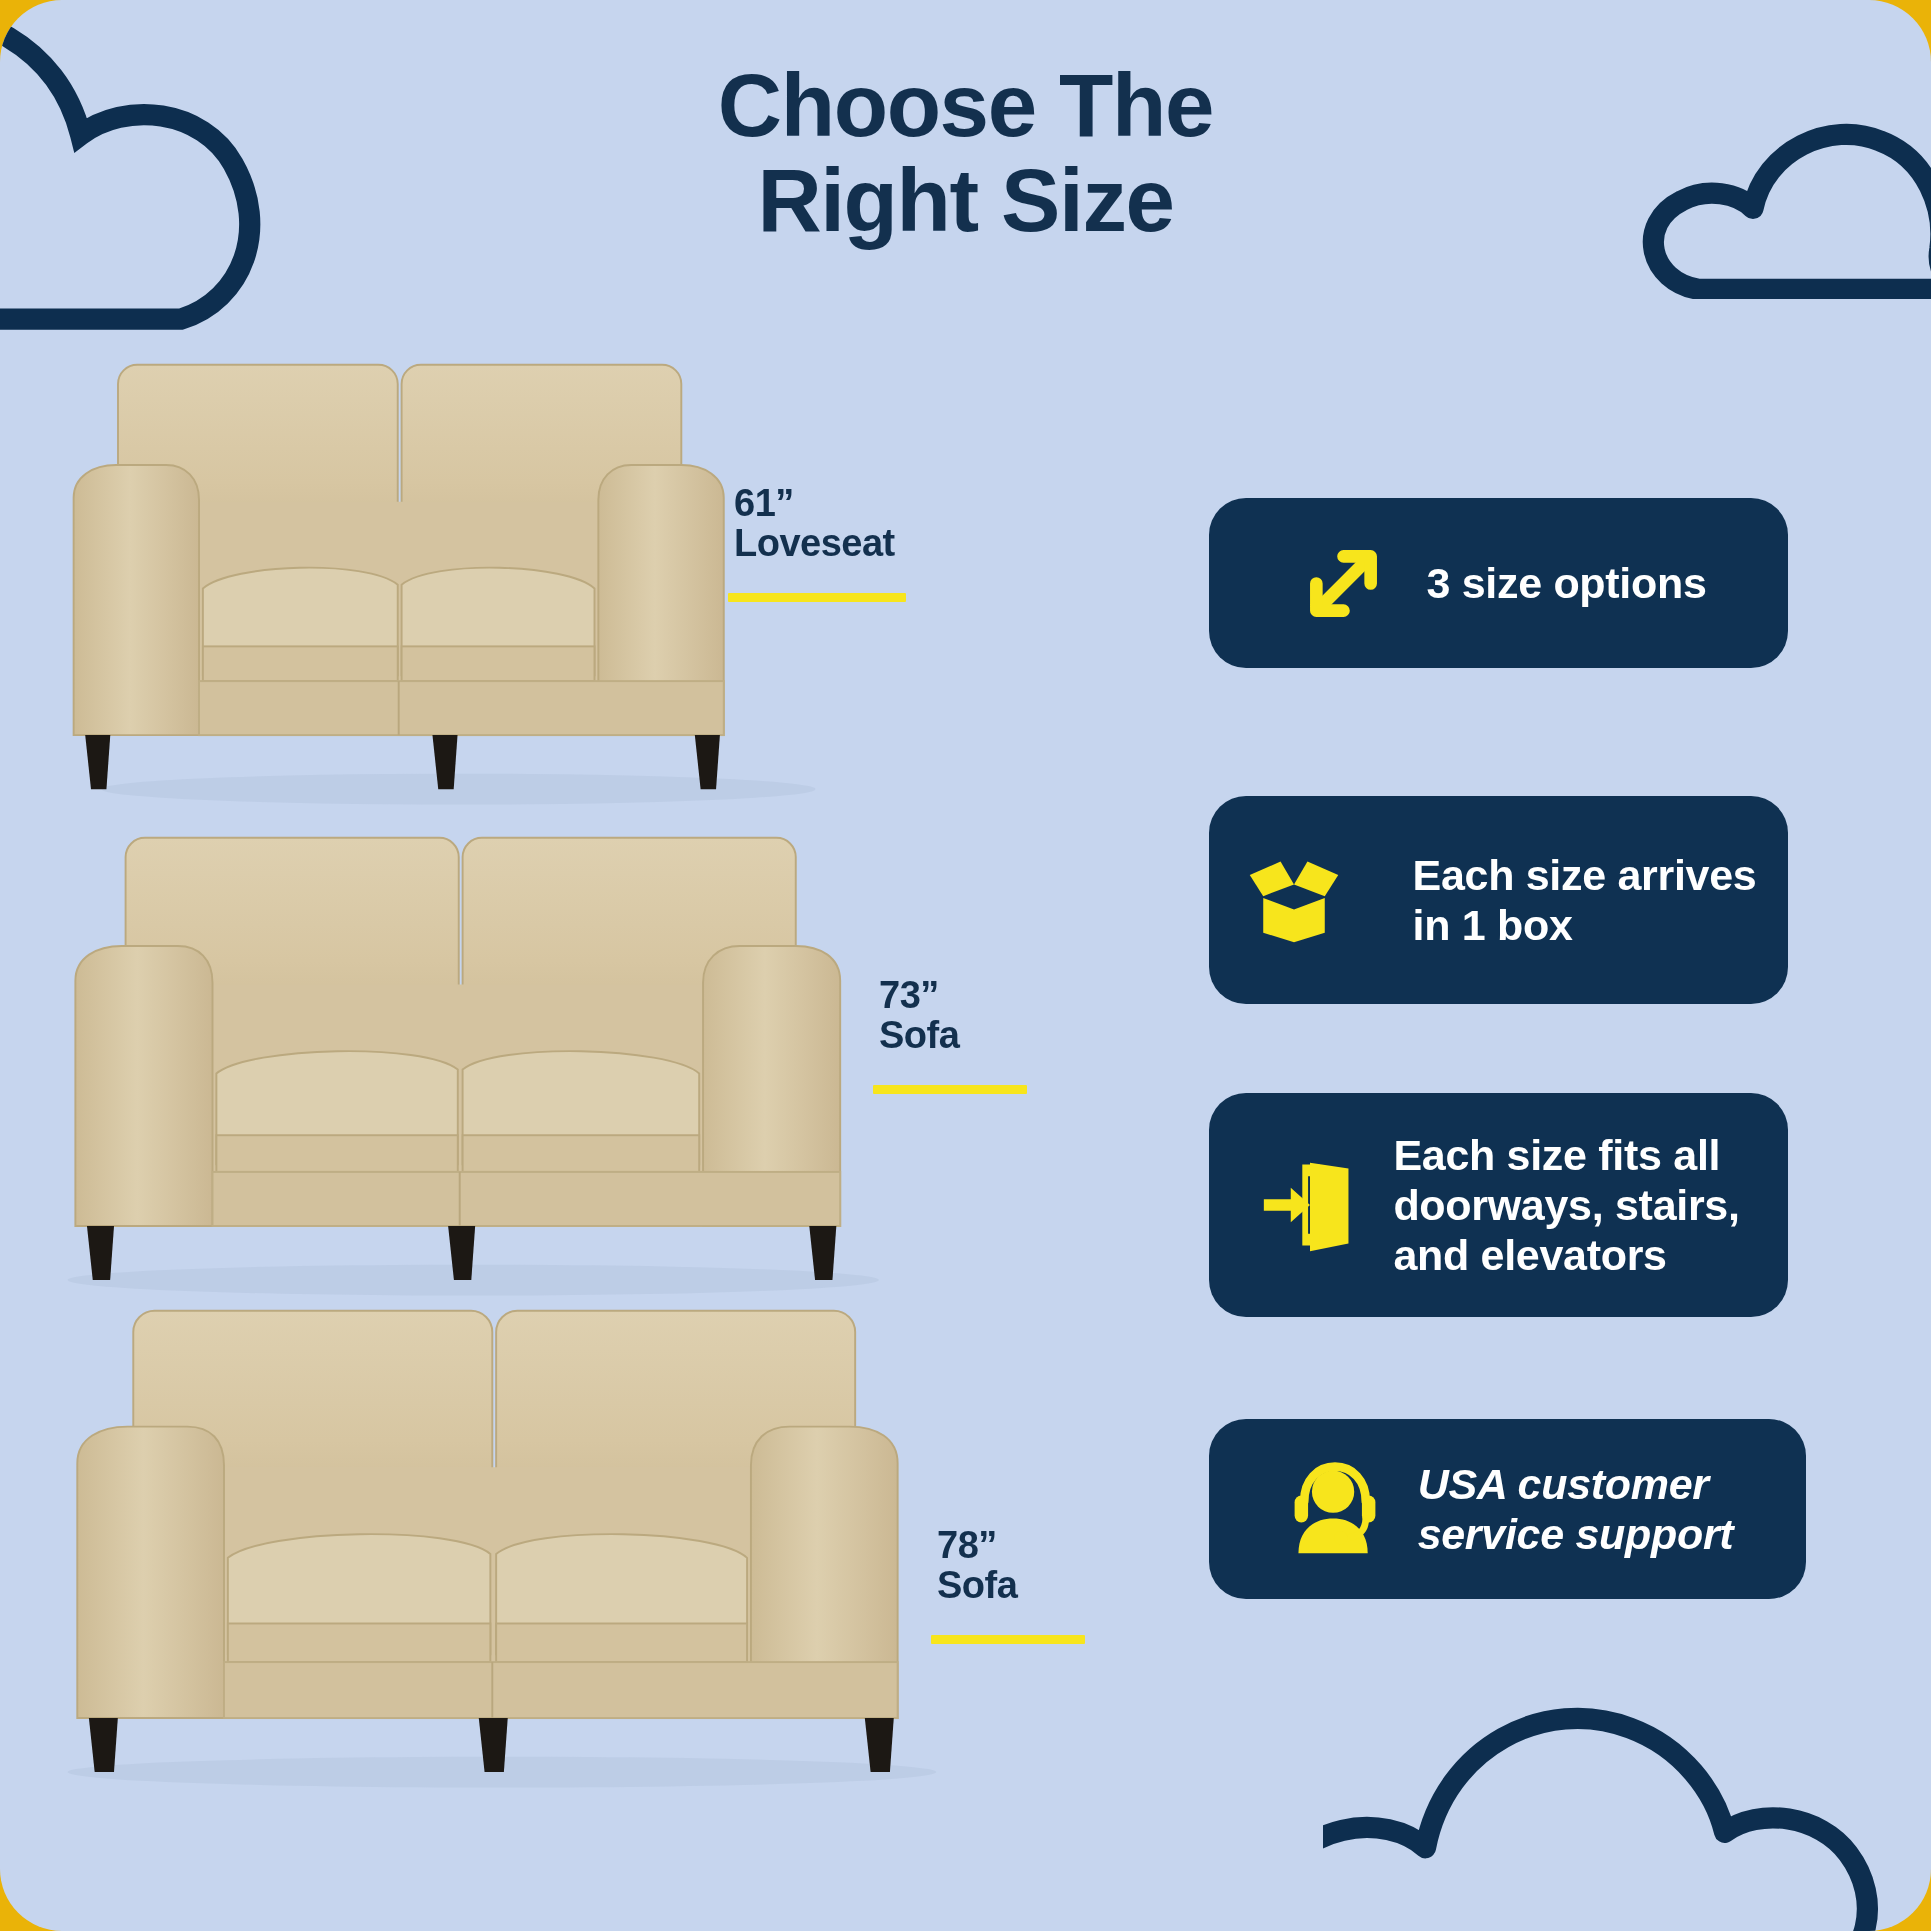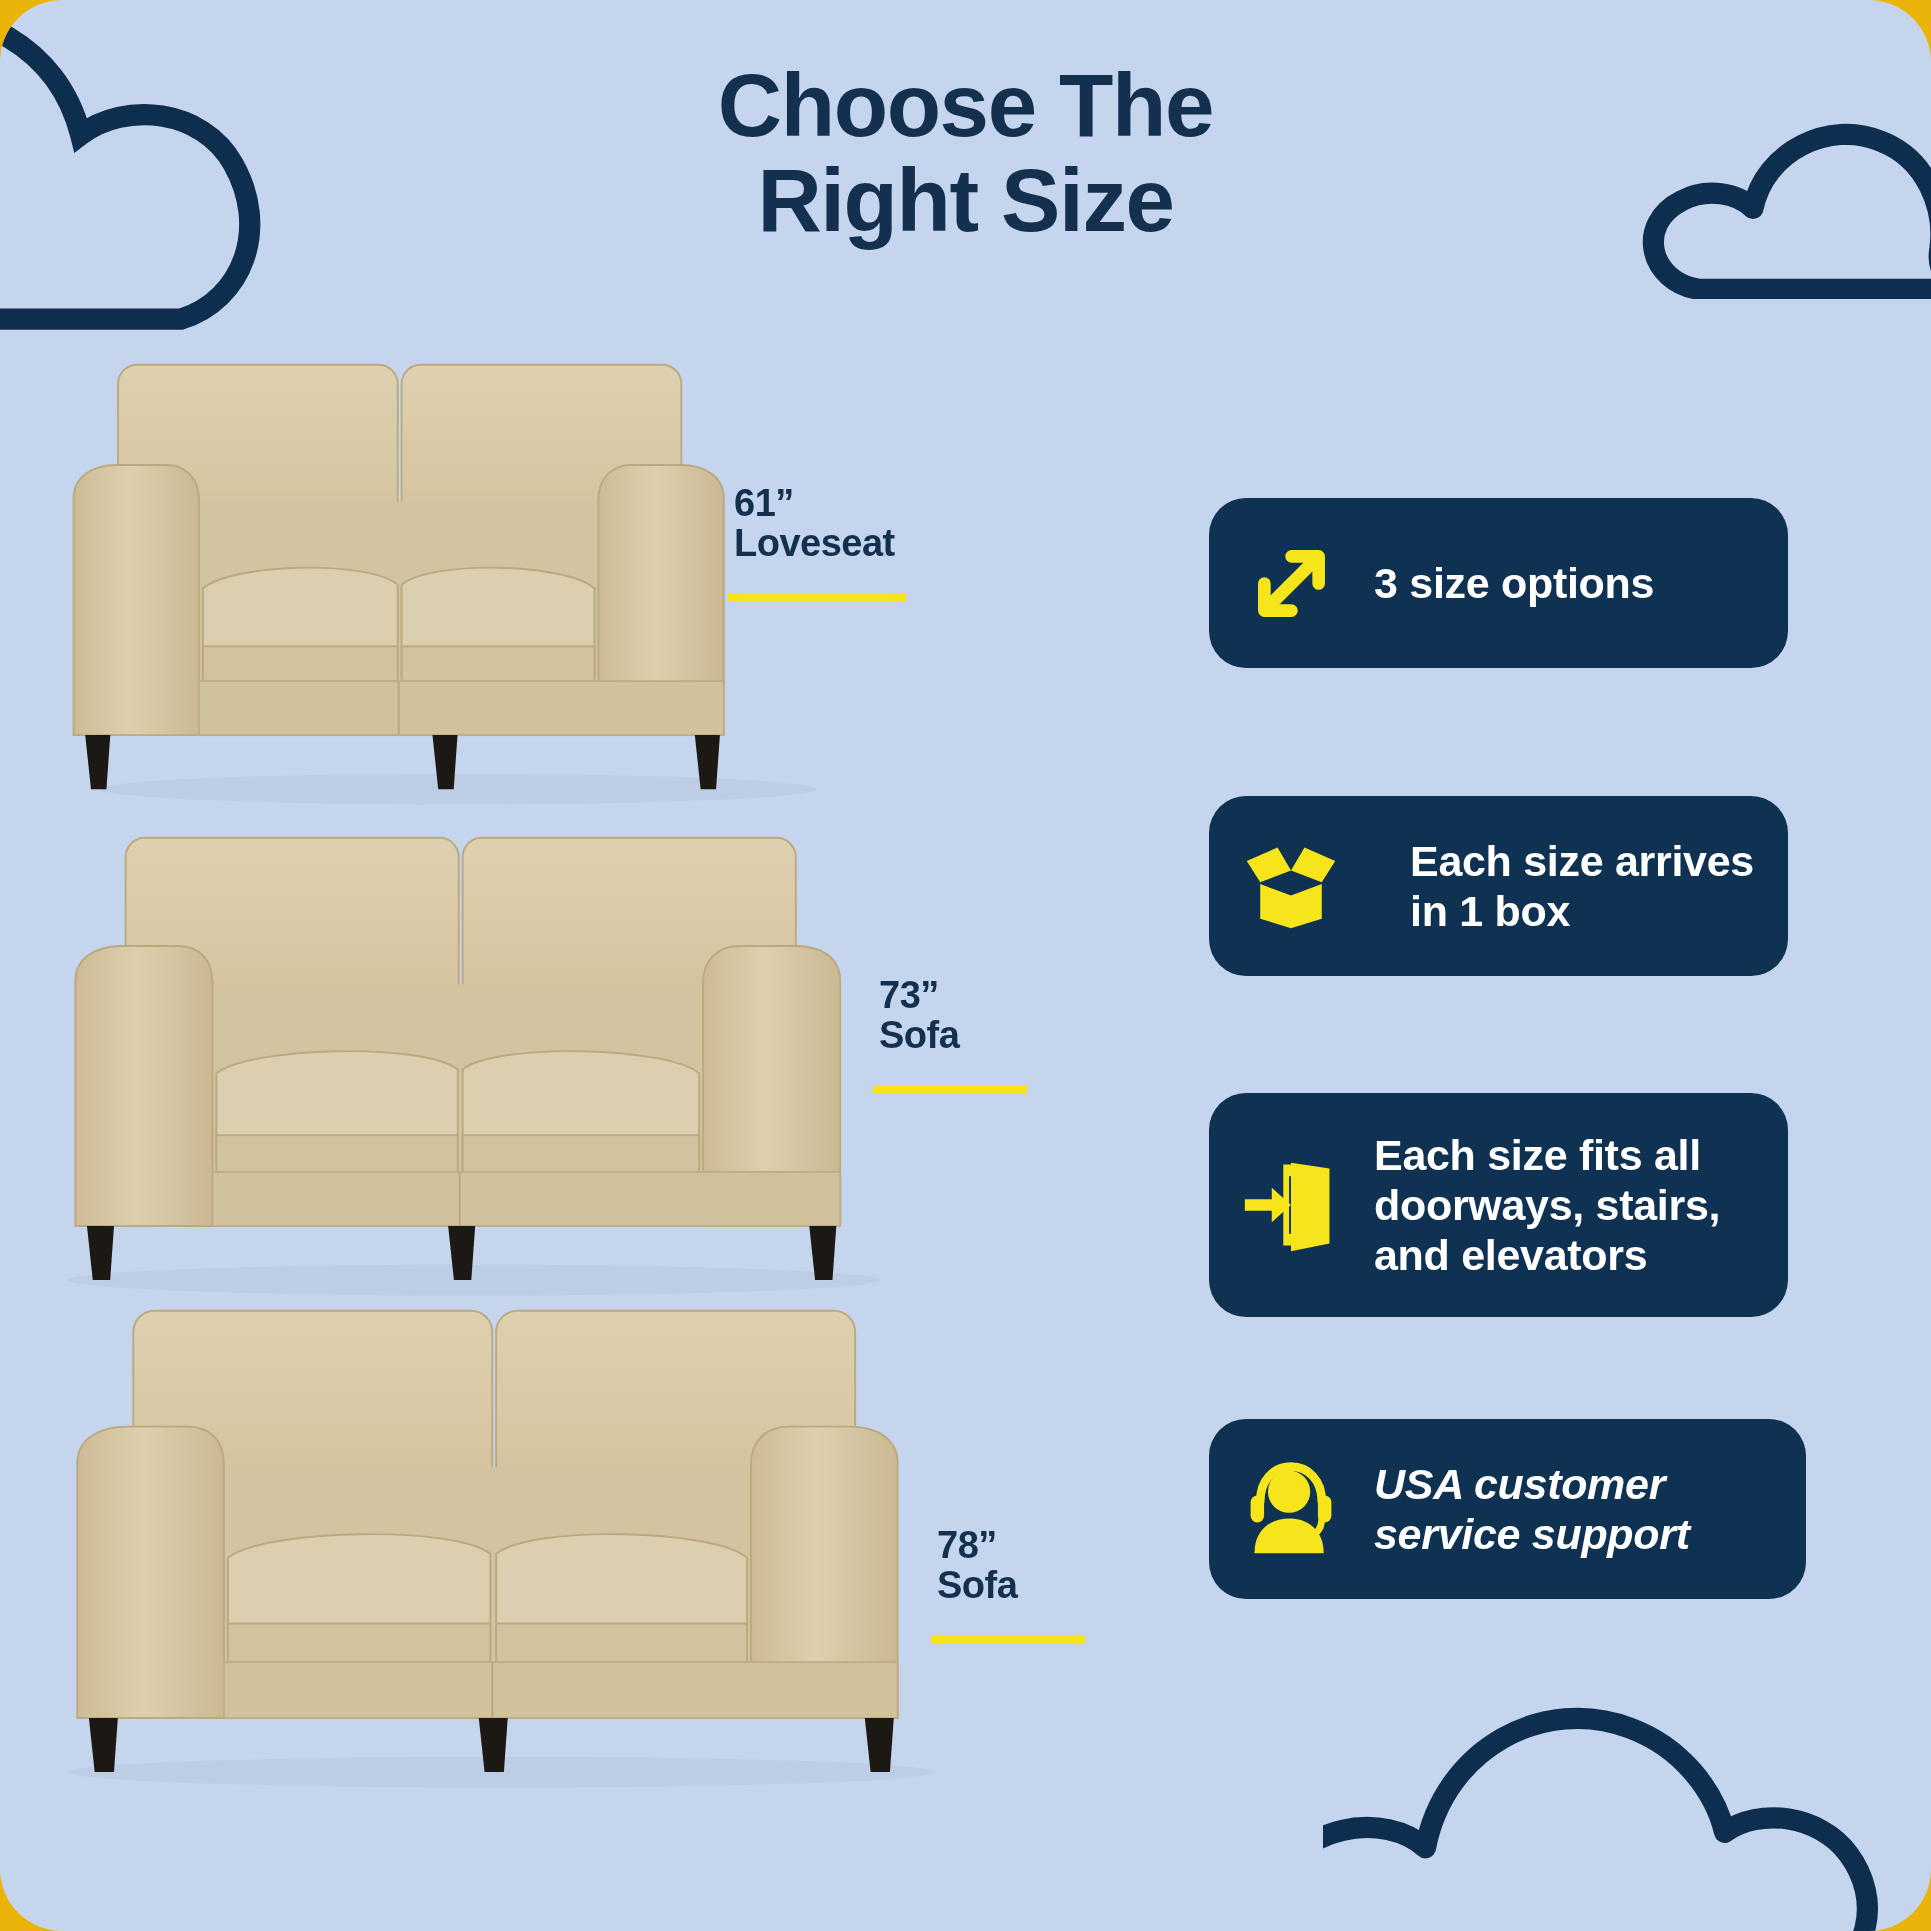--- a/index.html
+++ b/index.html
@@ -81,20 +81,21 @@
 
   
   .card {
     position: absolute;
     background: #0f3152;
     border-radius: 37px;
     display: flex;
     align-items: center;
     box-sizing: border-box;
     padding: 0 29px 0 32px;
+    justify-content: center;
   }
   .card .ico {
     flex: 0 0 auto;
     width: 100px;
     height: 100px;
     margin-right: 33px;
     display: flex;
     align-items: center;
     justify-content: center;
   }
@@ -270,21 +271,21 @@
             <polyline points="50,22 78,22 78,50"></polyline>
             <polyline points="50,78 22,78 22,50"></polyline>
           </g>
         </svg>
       </span>
       <span class="ctext">
         <span class="l">3 size options</span>
       </span>
     </div>
 
-    <div class="card" style="left:1209px; top:796px; width:579px; height:180px;gap:36px;">
+    <div class="card" style="left:1209px; top:796px; width:579px; height:208px;gap:36px;">
       <span class="ico">
         <svg width="100" height="100" viewBox="0 0 104 104">
           <g fill="#f7e51c">
             <path d="M 6 26 L 38 12 L 52 36 L 20 48 Z"></path>
             <path d="M 98 26 L 66 12 L 52 36 L 84 48 Z"></path>
             <path d="M 20 50 L 52 62 L 52 96 L 20 86 Z"></path>
             <path d="M 84 50 L 52 62 L 52 96 L 84 86 Z"></path>
           </g>
         </svg>
       </span>

